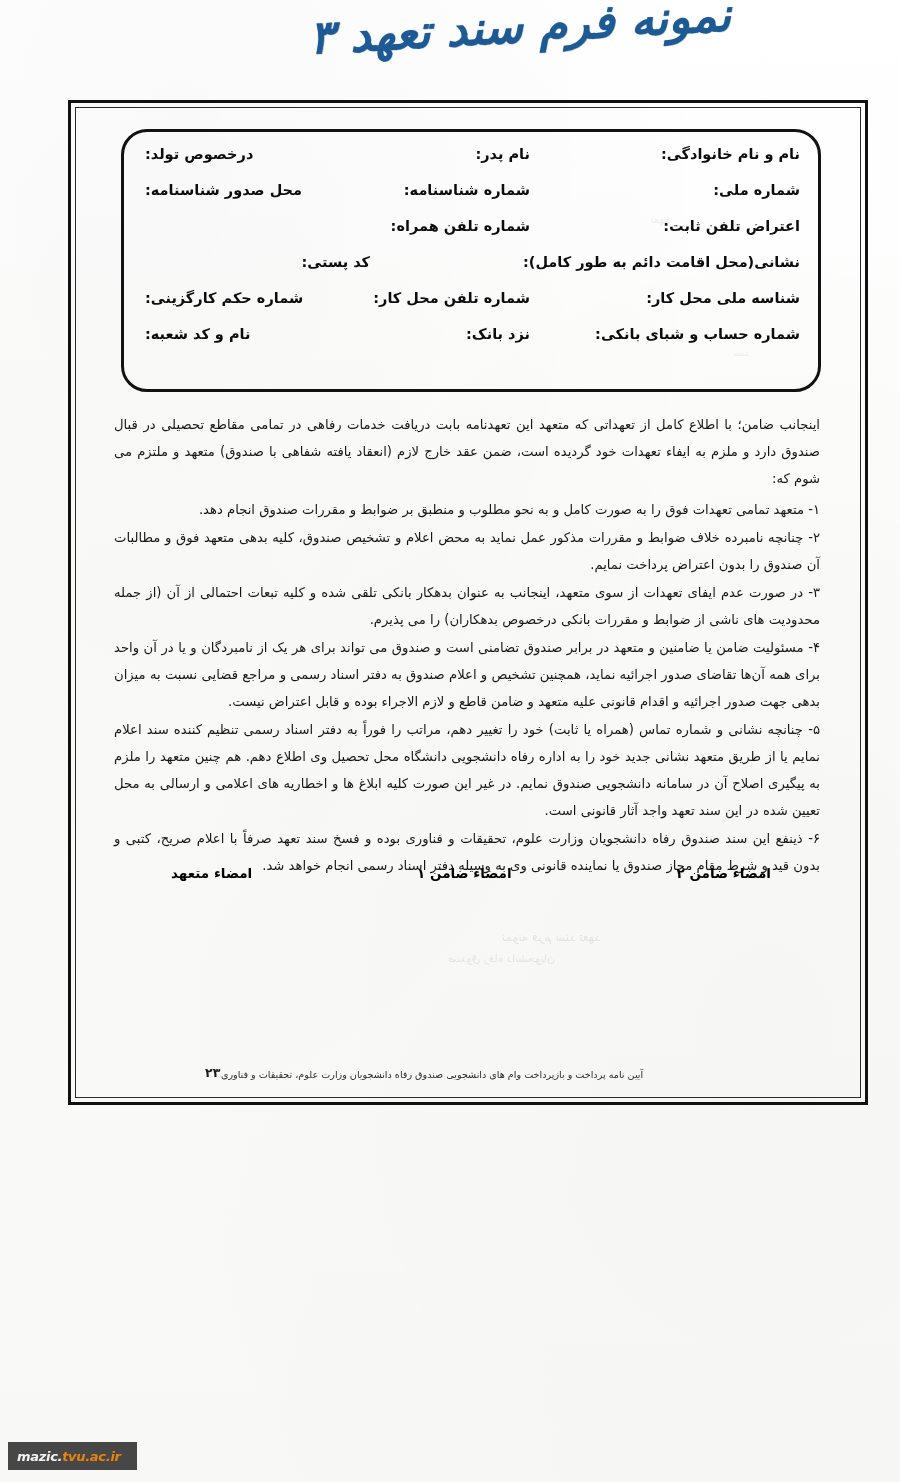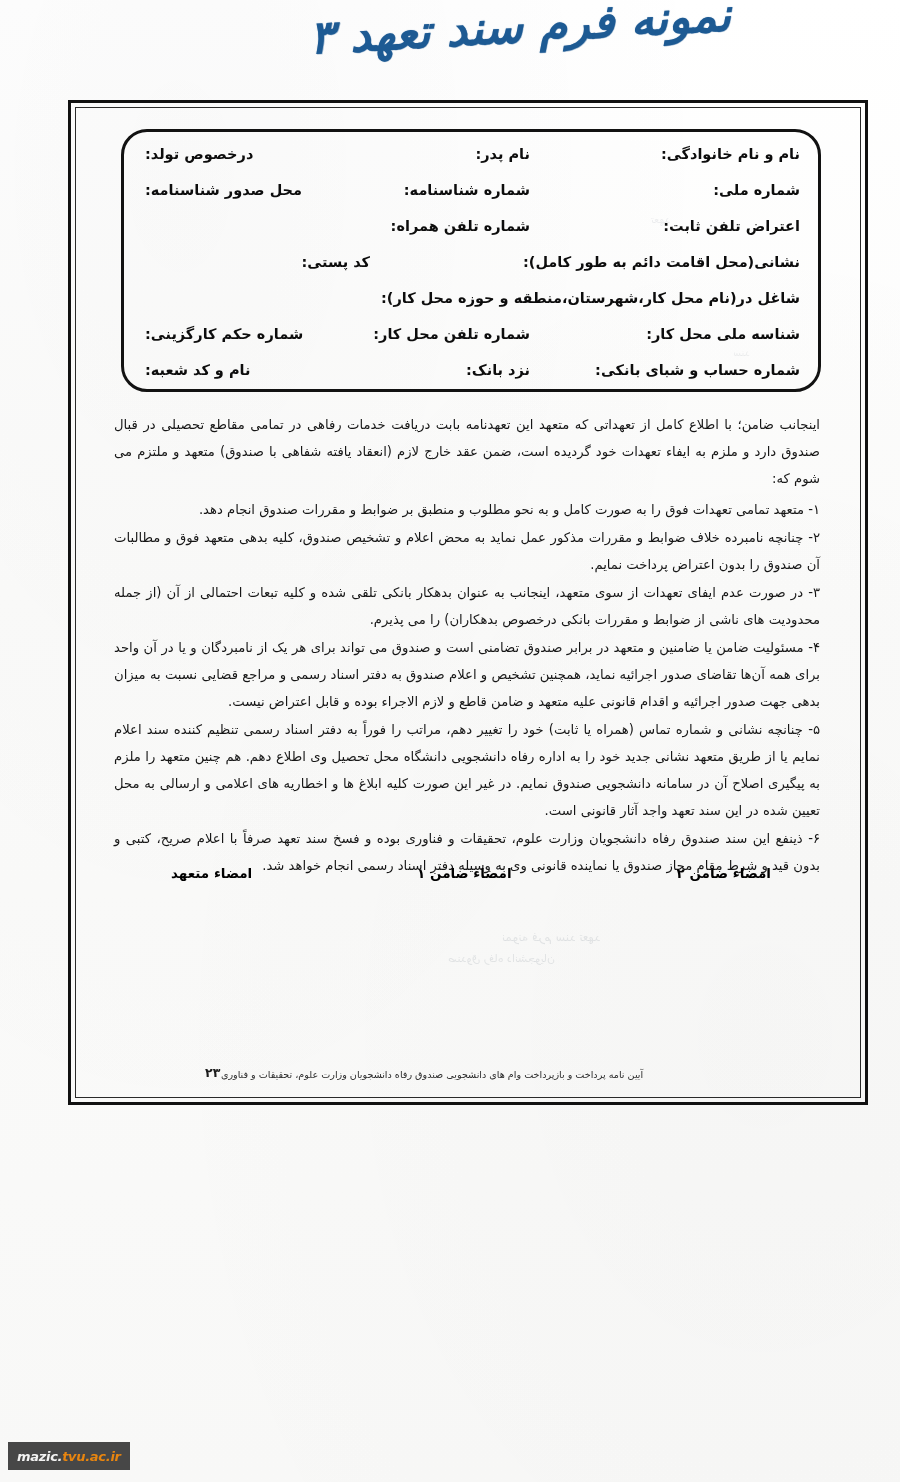--- a/index.html
+++ b/index.html
@@ -199,21 +199,21 @@
   .ghost-b { top: 952px; right: 345px; font-size: 11px; }
   .ghost-c { top: 213px; right: 230px; font-size: 11px; color: rgba(40,55,75,0.075); }
   .ghost-d { top: 347px; right: 150px; font-size: 10px; color: rgba(40,55,75,0.07); }
 
   
   .watermark {
     position: absolute;
     left: 8px;
     bottom: 12px;
     background: #474747;
-    padding: 4px 9px 5px 9px;
+    padding: 4px 16px 5px 9px;
     z-index: 8;
   }
   .watermark-text {
     font-family: "DejaVu Sans", sans-serif;
     font-size: 13px;
     font-weight: 700;
     font-style: italic;
     color: #e8850f;
     letter-spacing: -0.3px;
     direction: ltr;
@@ -253,23 +253,20 @@
       <div class="field-row">
         <span class="fld c1">اعتراض تلفن ثابت:</span>
         <span class="fld c2">شماره تلفن همراه:</span>
       </div>
 
       <div class="field-row">
         <span class="fld c-wide">نشانی(محل اقامت دائم به طور کامل):</span>
         <span class="fld c2">کد پستی:</span>
       </div>
 
-      <div class="field-row">
-        <span class="fld c-full">شاغل در(نام محل کار،شهرستان،منطقه و حوزه محل کار):</span>
-      </div>
 
       <div class="field-row">
         <span class="fld c1">شناسه ملی محل کار:</span>
         <span class="fld c2">شماره تلفن محل کار:</span>
         <span class="fld c3">شماره حکم کارگزینی:</span>
       </div>
 
       <div class="field-row">
         <span class="fld c1">شماره حساب و شبای بانکی:</span>
         <span class="fld c2">نزد بانک:</span>

